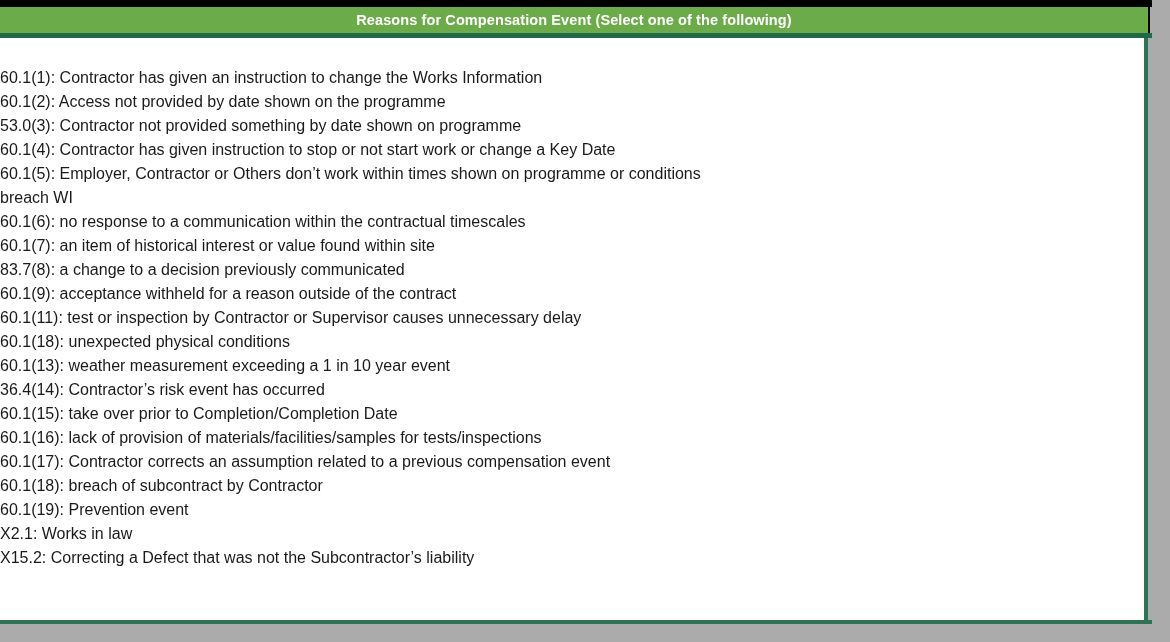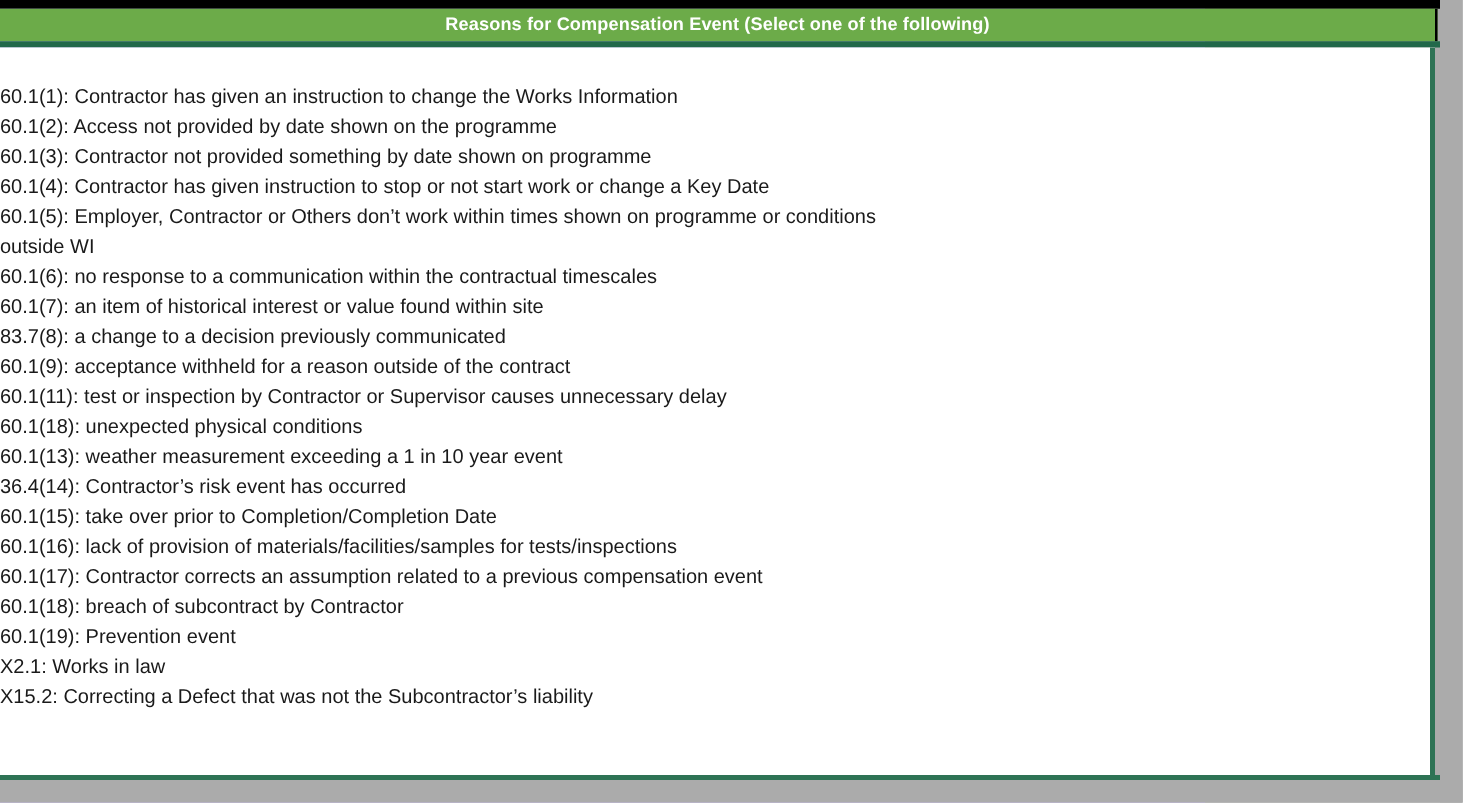--- a/index.html
+++ b/index.html
@@ -11,21 +11,21 @@
     width: 1170px;
     height: 642px;
     overflow: hidden;
     font-family: "Liberation Sans", sans-serif;
   }
 
   #app {
     position: relative;
     width: 964px;
     height: 642px;
-    background: #c4b5fd;
+    background: #ec4899;
   }
 
   
   .top-rule {
     position: absolute;
     left: 0;
     top: 0;
     width: 1152px;
     height: 7px;
     background: #000000;
@@ -130,24 +130,24 @@
   <div class="banner">
     <span class="banner-title">Reasons for Compensation Event (Select one of the following)</span>
   </div>
 
   <div class="banner-underline"></div>
 
   <div class="panel">
     <div class="reason-list">
       <div class="reason-line">60.1(1): Contractor has given an instruction to change the Works Information</div>
       <div class="reason-line">60.1(2): Access not provided by date shown on the programme</div>
-      <div class="reason-line">60.1(3): Contractor not provided something by date shown on programme</div>
+      <div class="reason-line">53.0(3): Contractor not provided something by date shown on programme</div>
       <div class="reason-line">60.1(4): Contractor has given instruction to stop or not start work or change a Key Date</div>
       <div class="reason-line">60.1(5): Employer, Contractor or Others don’t work within times shown on programme or conditions</div>
-      <div class="reason-line">outside WI</div>
+      <div class="reason-line">breach WI</div>
       <div class="reason-line">60.1(6): no response to a communication within the contractual timescales</div>
       <div class="reason-line">60.1(7): an item of historical interest or value found within site</div>
       <div class="reason-line">83.7(8): a change to a decision previously communicated</div>
       <div class="reason-line">60.1(9): acceptance withheld for a reason outside of the contract</div>
       <div class="reason-line">60.1(11): test or inspection by Contractor or Supervisor causes unnecessary delay</div>
       <div class="reason-line">60.1(18): unexpected physical conditions</div>
       <div class="reason-line">60.1(13): weather measurement exceeding a 1 in 10 year event</div>
       <div class="reason-line">36.4(14): Contractor’s risk event has occurred</div>
       <div class="reason-line">60.1(15): take over prior to Completion/Completion Date</div>
       <div class="reason-line">60.1(16): lack of provision of materials/facilities/samples for tests/inspections</div>

